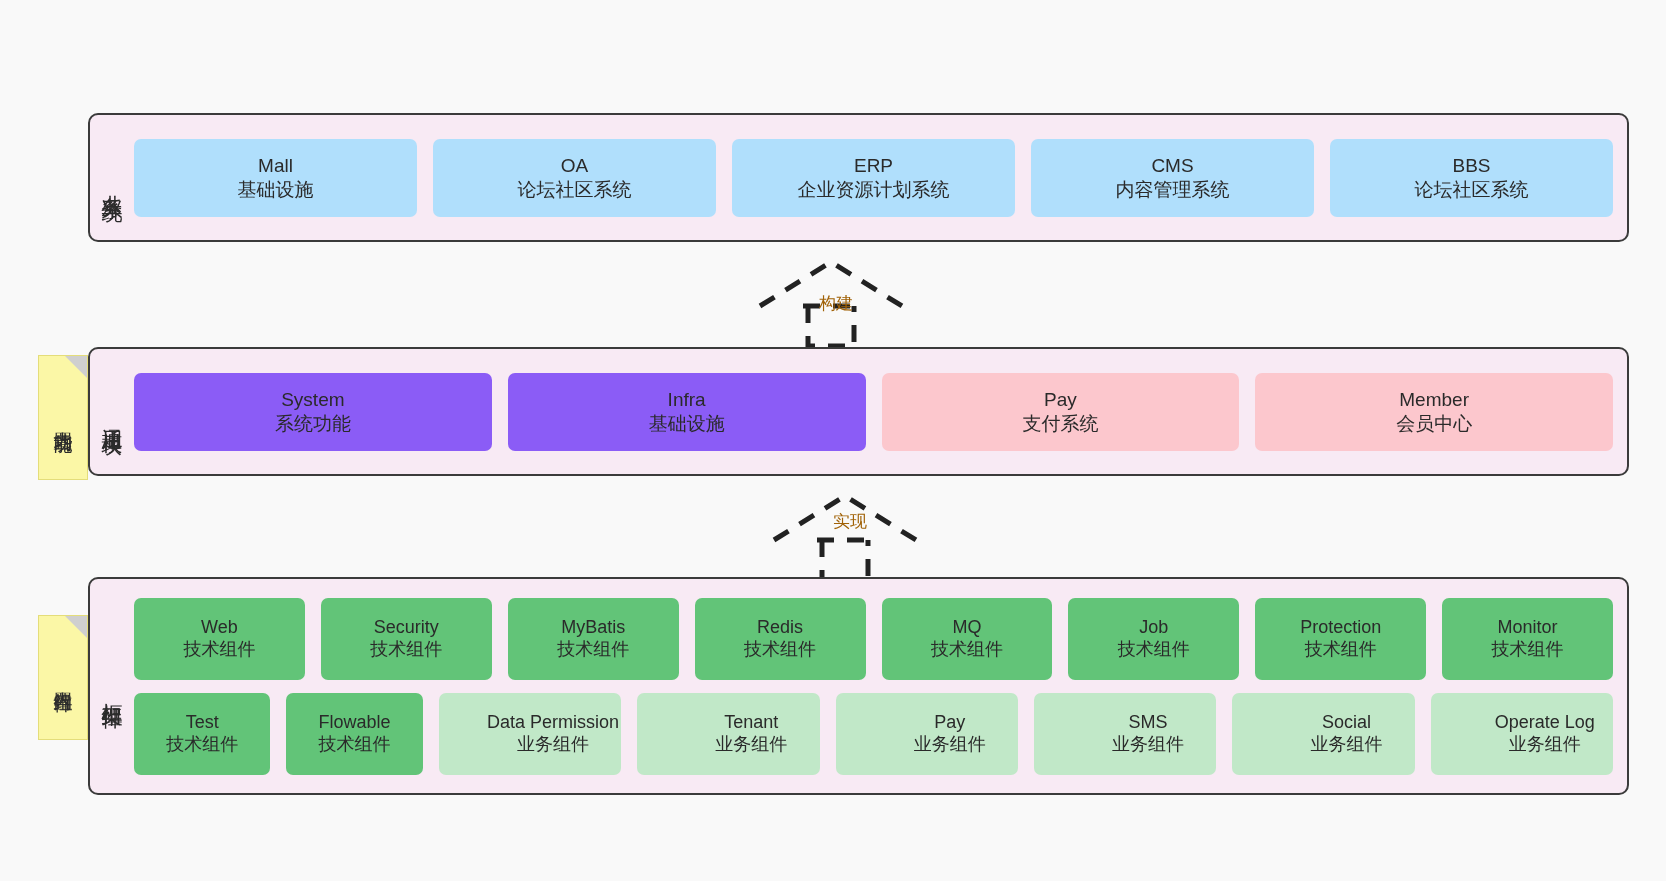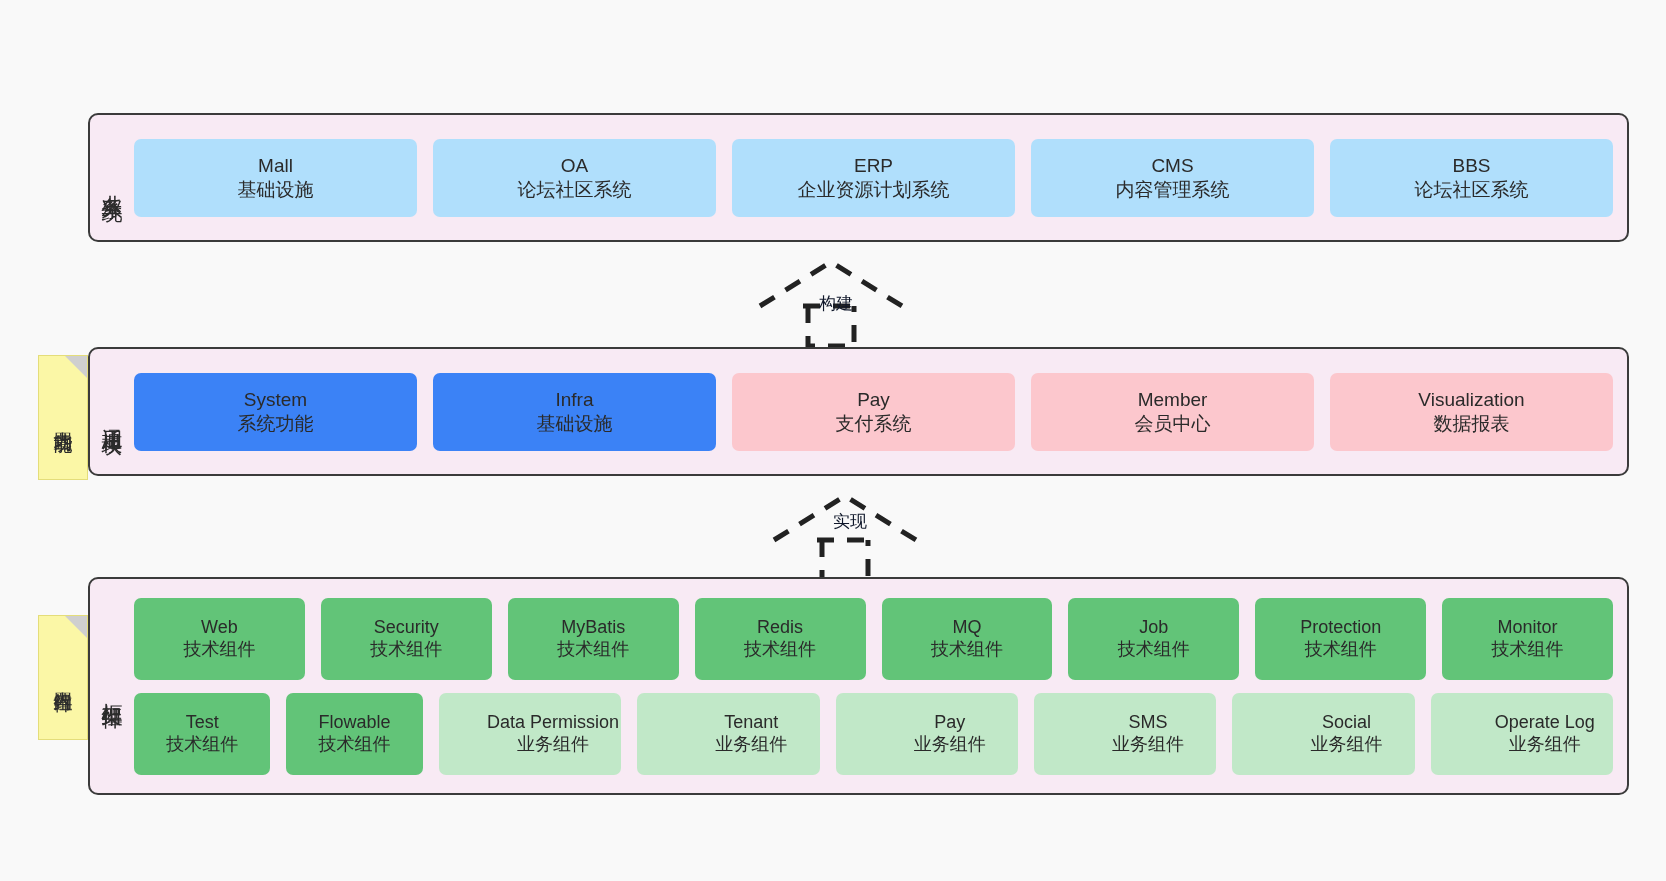--- a/index.html
+++ b/index.html
@@ -64,21 +64,21 @@
     line-height:1.22;
     font-size:19px;
     color:#2a2a2a;
     padding:4px 2px;
   }
   .card .en{display:block;}
   .card .cn{display:block;}
 
   
   .c-blue       {background:#b0dffc;}
-  .c-red        {background:#3b82f6;}
+  .c-red        {background:#8b5cf6;}
   .c-pink       {background:#fcc7cd;}
   .c-green      {background:#62c478;}
   .c-greenlight {background:#c1e8c8;padding-left:48px;}
 
   
   #layer-business{left:88px;top:113px;width:1541px;height:129px;}
   #layer-business .layer-body{padding-left:10px;}
   #layer-business .card{height:78px;}
 
   
@@ -119,21 +119,21 @@
   }
   #note-common{left:38px;top:355px;height:125px;}
   #note-framework{left:38px;top:615px;height:125px;}
 
   
   .arrow{position:absolute;}
   .arrow svg{display:block;overflow:visible;}
   .arrow-label{
     position:absolute;
     font-size:17px;
-    color:#0f172a;
+    color:#a16207;
     background:transparent;
     white-space:nowrap;
   }
   #arrow-build{left:756px;top:258px;width:150px;height:90px;}
   #arrow-build .arrow-label{left:63px;top:34px;}
   #arrow-impl{left:770px;top:492px;width:150px;height:90px;}
   #arrow-impl .arrow-label{left:63px;top:18px;}
 </style>
 </head>
 <body>
@@ -195,24 +195,20 @@
           <span class="cn">基础设施</span>
         </div>
         <div class="card c-pink">
           <span class="en">Pay</span>
           <span class="cn">支付系统</span>
         </div>
         <div class="card c-pink">
           <span class="en">Member</span>
           <span class="cn">会员中心</span>
         </div>
-        <div class="card c-pink">
-          <span class="en">Visualization</span>
-          <span class="cn">数据报表</span>
-        </div>
       </div>
     </div>
   </div>
 
   <div class="arrow" id="arrow-impl">
     <svg width="150" height="90" viewBox="0 0 150 90">
       <path d="M4 48 L75 4 L146 48" fill="none" stroke="#222" stroke-width="5" stroke-dasharray="17,13" stroke-linecap="butt"></path>
       <path d="M47 48 L103 48" fill="none" stroke="#222" stroke-width="5" stroke-dasharray="17,13"></path>
       <path d="M52 48 L52 88 L98 88 L98 48" fill="none" stroke="#222" stroke-width="5" stroke-dasharray="17,13"></path>
     </svg>

